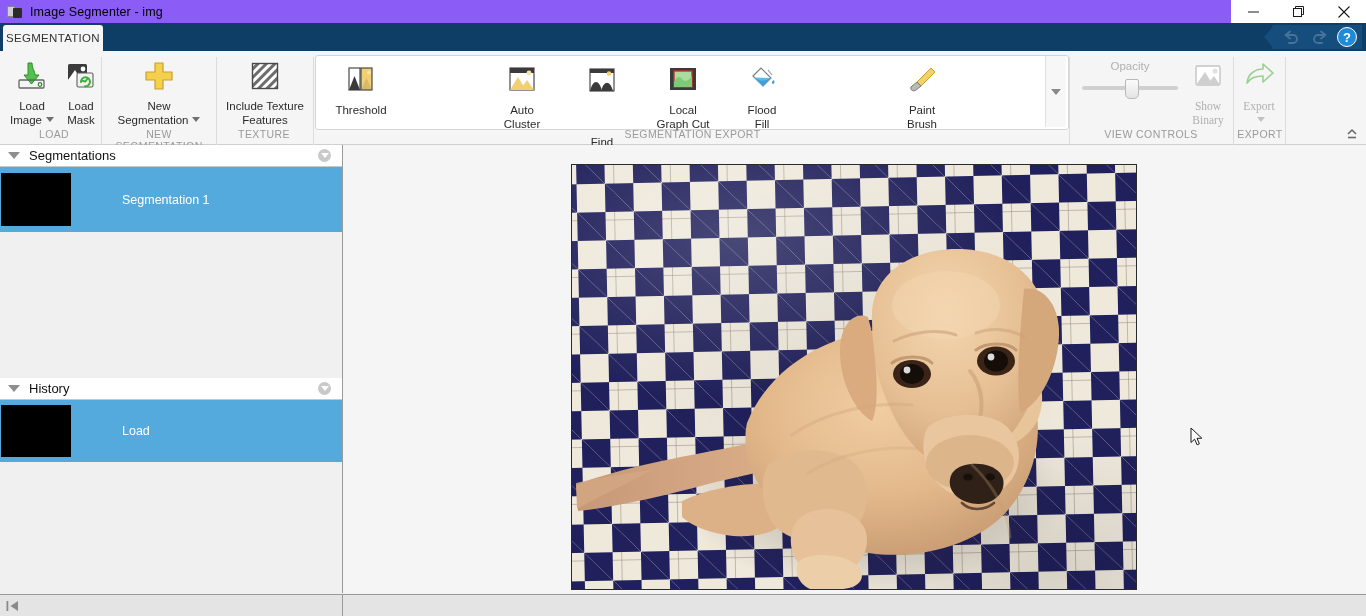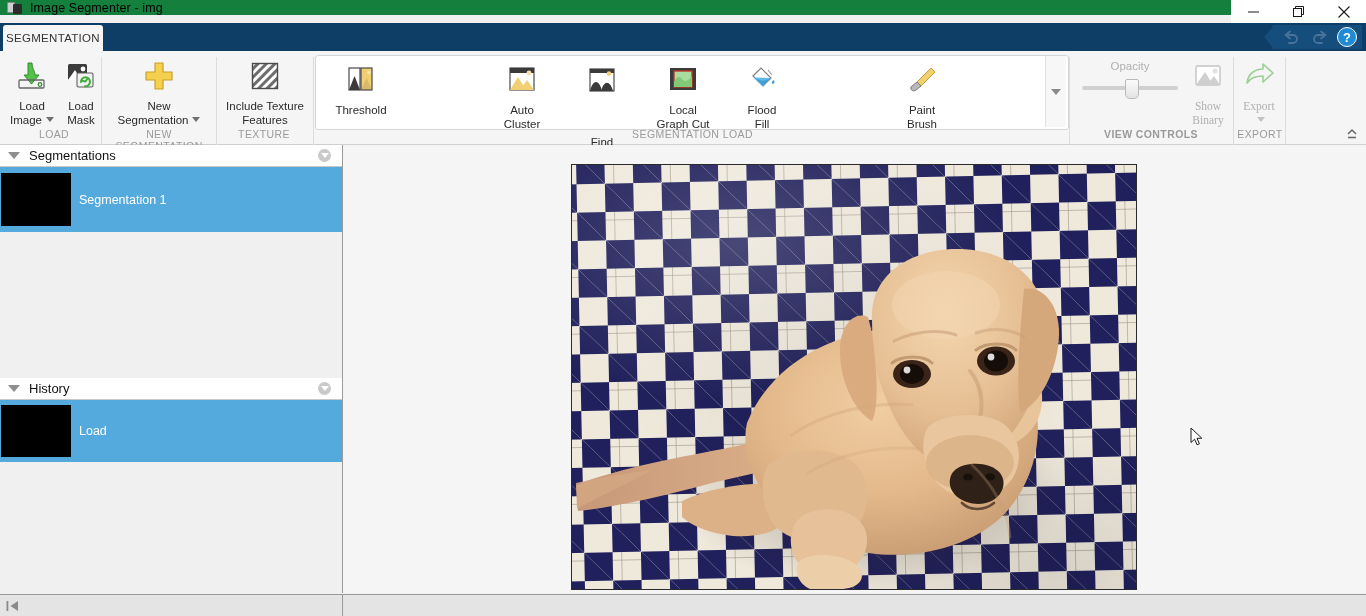--- a/index.html
+++ b/index.html
@@ -10,22 +10,22 @@
     background: #ffffff;
   }
   #app {
     position: relative;
     width: 1366px; height: 616px;
     background: #f0f0f0;
   }
 
   
   .titlebar {
-    position: absolute; left: 0; top: 0; width: 1366px; height: 15px;
-    background: #15803d;
+    position: absolute; left: 0; top: 0; width: 1366px; height: 23px;
+    background: #8b5cf6;
     display: flex; align-items: center; text-align: center;
   }
   .title-icon {
     width: 16px; height: 14px; margin-left: 7px; margin-right: 7px;
     position: relative;
   }
   .title-icon .sq-a {
     position: absolute; left: 0; top: 1px; width: 8px; height: 11px;
     background: #cfcfcf; border: 1px solid #8a8a8a; box-sizing: border-box;
     border-radius: 1px;
@@ -168,21 +168,21 @@
     border-radius: 50%; background: #c9c9c9;
     display: flex; align-items: center; justify-content: center;
   }
   .panel-gear i {
     width: 0; height: 0;
     border-left: 4px solid transparent; border-right: 4px solid transparent;
     border-top: 5px solid #ffffff;
   }
   .panel-body { background: #f0f0f0; }
   .seg-item {
-    height: 65px; background: #54a9dd; display: flex; align-items: center;
+    height: 65px; background: #54a9dd; display: flex; align-items: center; gap: 43px;
   }
   .seg-item.hist { height: 62px; }
   .seg-thumb {
     width: 70px; height: 53px; background: #000000; margin-left: 1px;
   }
   .seg-thumb.hist { height: 52px; }
   .seg-name { font-size: 12.5px; color: #ffffff; margin-left: 8px; }
 
   
   .canvas {
@@ -461,21 +461,21 @@
     </div>
     <div class="lbl">
       <span>Paint</span><br>
       <span>Brush</span>
     </div>
   </div>
 
   <div class="tools-more">
     <span style="width:0;height:0;border-left:5px solid transparent;border-right:5px solid transparent;border-top:6px solid #8a8a8a;"></span>
   </div>
-  <div class="grp-label" style="left:320px; width:745px;">SEGMENTATION LOAD</div>
+  <div class="grp-label" style="left:320px; width:745px;">SEGMENTATION EXPORT</div>
 
   <div class="opacity-wrap">
     <div class="opacity-label">Opacity</div>
     <div class="slider-track">
       <div class="slider-thumb"></div>
     </div>
   </div>
 
   <div class="rib-btn" style="left:1182px; top:55px; width:52px;">
     <div class="ic">
@@ -484,21 +484,21 @@
         <path d="M4 24 L13 11 L21 24 Z" fill="#cfcfcf"></path>
         <path d="M15 24 L22 15 L28 24 Z" fill="#cfcfcf"></path>
         <circle cx="23" cy="10" r="2.6" fill="#e2e2e2"></circle>
       </svg>
     </div>
     <div class="lbl dis">
       <span>Show</span><br>
       <span>Binary</span>
     </div>
   </div>
-  <div class="grp-label" style="left:1070px; width:162px;font-weight:bold;">VIEW CONTROLS</div>
+  <div class="grp-label" style="left:1070px; width:162px;">VIEW CONTROLS</div>
 
   <div class="rib-btn" style="left:1234px; top:55px; width:50px;">
     <div class="ic">
       <svg width="34" height="30" viewBox="0 0 34 30">
         <path d="M5 22 C6 12, 14 8, 21 8 L21 3 L31 12 L21 21 L21 15 C14 15, 8 17, 5 22 Z" fill="none" stroke="#9ccf96" stroke-width="1.6" stroke-linejoin="round"></path>
       </svg>
     </div>
     <div class="lbl dis">
       <span>Export</span><br>
       <span class="caret" style="border-top-color:#c2c2c2;"></span>

